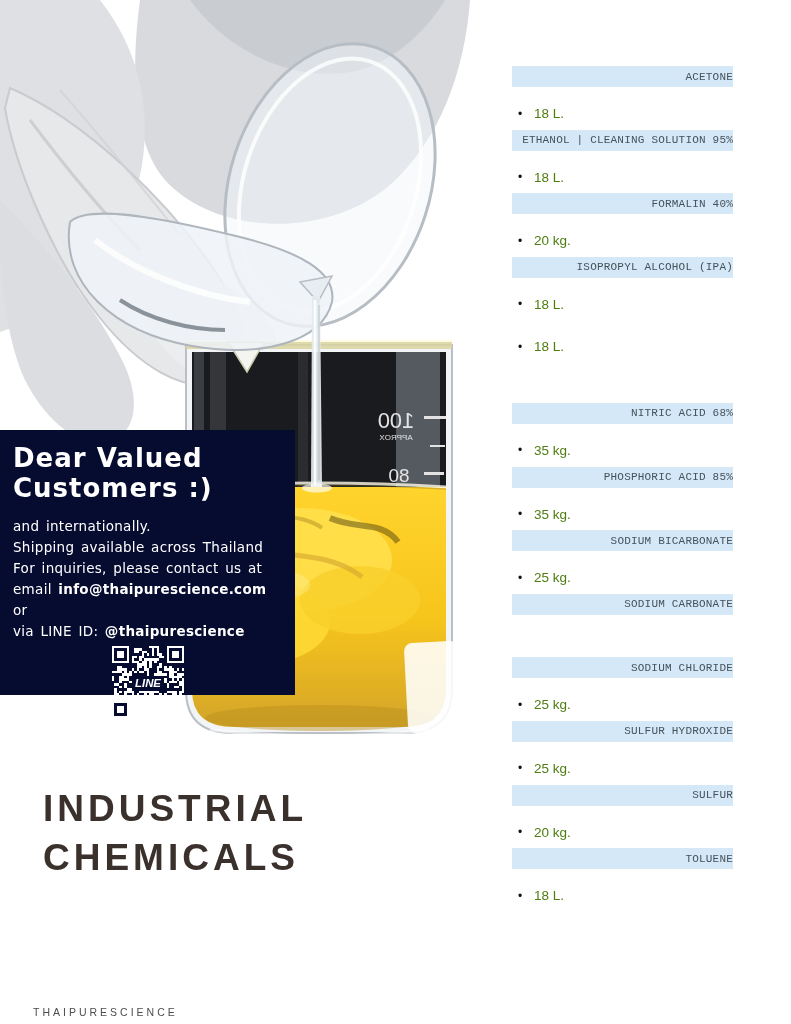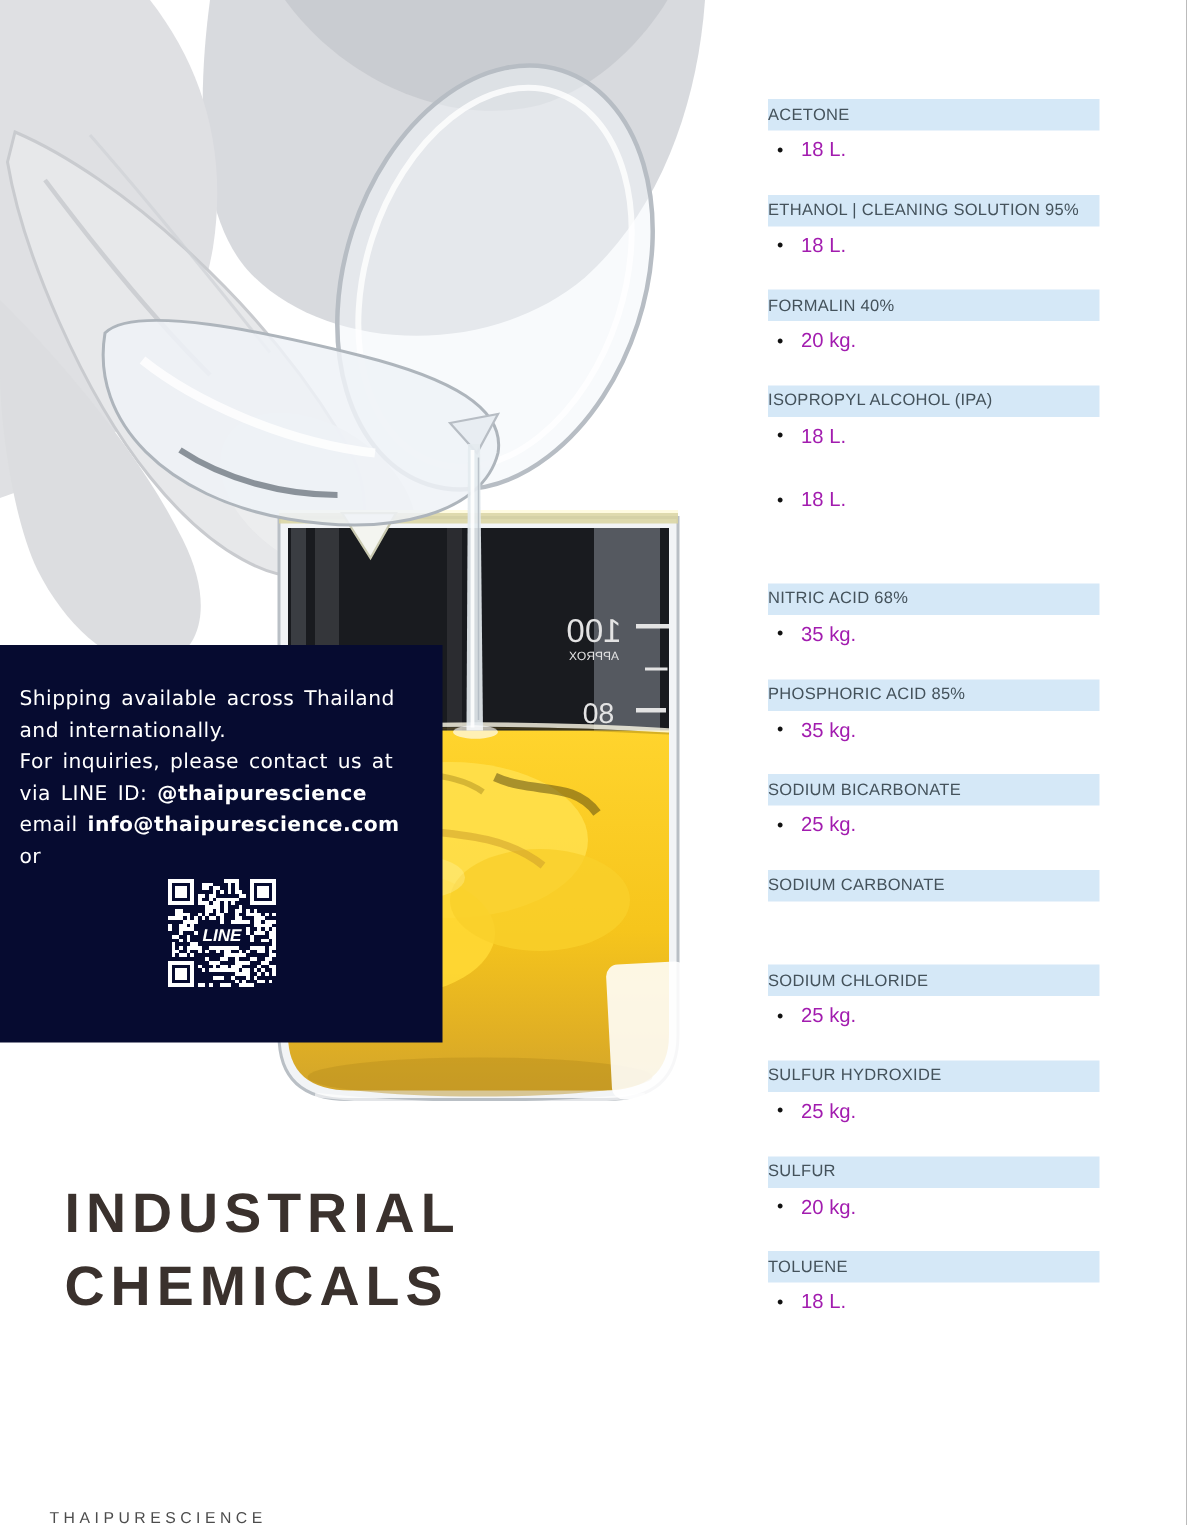--- a/index.html
+++ b/index.html
@@ -23,27 +23,28 @@
   .notice .body{margin-top:13px;font-family:"DejaVu Sans",sans-serif;
     font-size:13.5px;line-height:21px;letter-spacing:.3px;word-spacing:2px;}
   .notice .body .bold{font-weight:700;}
   .qr-wrap{margin-top:4px;text-align:center;font-style:italic;}
   .qr-wrap svg{width:72px;height:72px;display:inline-block;}
   
   .chem-list{position:absolute;left:512px;top:66px;width:221px;}
   .chem-row{height:63.6px;}
   .chem-bar{
     height:21px;background:var(--header-bar-bg,#d5e8f7);
-    display:flex;align-items:center;justify-content:flex-start;
+    display:flex;align-items:center;justify-content:flex-end;
     color:var(--header-bar-text,#44525b);font-size:11px;letter-spacing:.2px;
     white-space:nowrap;
+    font-family:Liberation Mono, monospace;
   }
   .chem-qty{
-    margin-top:5px;padding-left:6px;display:flex;align-items:center;
-    color:#a21caf;font-size:13.5px;
+    margin-top:19px;padding-left:6px;display:flex;align-items:center;
+    color:#4d7c0f;font-size:13.5px;
   }
   .chem-qty .dot{width:16px;color:#111;font-size:12px;}
   .chem-qty .dot::before{content:"•";}
   
   .page-title{
     position:absolute;left:43px;top:784px;z-index:6;
     color:var(--title-text,#3a312d);font-weight:700;font-size:37px;
     letter-spacing:4px;line-height:49px;
   }
   
@@ -132,26 +133,30 @@
 
     <g>
       <path d="M312,296 L311,487 L322,487 L320,296 Z" fill="#e4eaef" opacity="0.92"></path>
       <path d="M315,300 L315,485" stroke="#ffffff" stroke-width="2.5" opacity="0.9"></path>
       <path d="M319,305 L319,480" stroke="#aab3bc" stroke-width="1" opacity="0.7"></path>
       <ellipse cx="317" cy="488" rx="15" ry="4.5" fill="#ffffff" opacity="0.65"></ellipse>
     </g>
   </svg>
 
   <div class="notice">
+    <h1>
+      <span>Dear Valued</span><br>
+      <span>Customers :)</span>
+    </h1>
     <div class="body" id="notice-body">
+        <div>and internationally.</div>
         <div>Shipping available across Thailand</div>
-        <div>and internationally.</div>
         <div><span>For inquiries, please contact us at</span></div>
+        <div><span>email </span><span class="bold">info@thaipurescience.com</span><span> or</span></div>
         <div><span>via LINE ID: </span><span class="bold">@thaipurescience</span></div>
-        <div><span>email </span><span class="bold">info@thaipurescience.com</span><span> or</span></div>
       </div>
     <div class="qr-wrap">
       <svg id="qr" viewBox="0 0 29 29" shape-rendering="crispEdges">
           <rect x="15" y="0" width="1" height="1" fill="#ffffff"></rect>
           <rect x="16" y="0" width="1" height="1" fill="#ffffff"></rect>
           <rect x="17" y="0" width="1" height="1" fill="#ffffff"></rect>
           <rect x="18" y="0" width="1" height="1" fill="#ffffff"></rect>
           <rect x="9" y="1" width="1" height="1" fill="#ffffff"></rect>
           <rect x="10" y="1" width="1" height="1" fill="#ffffff"></rect>
           <rect x="11" y="1" width="1" height="1" fill="#ffffff"></rect>

